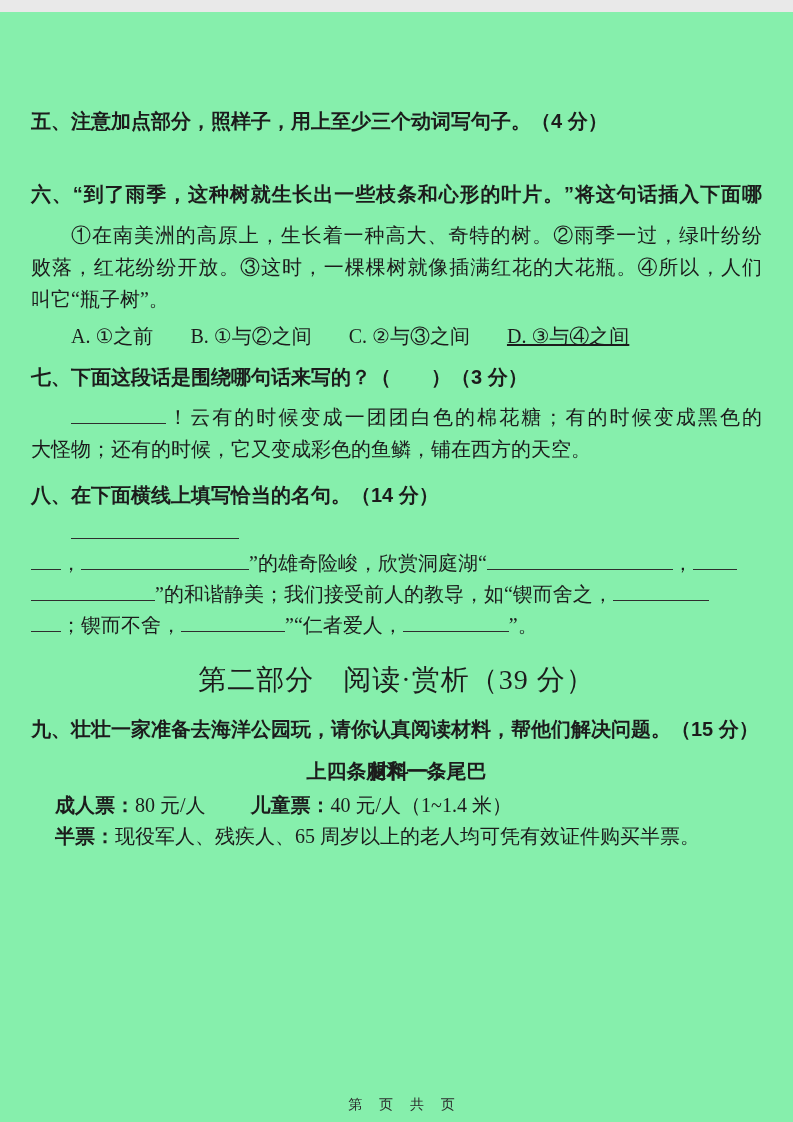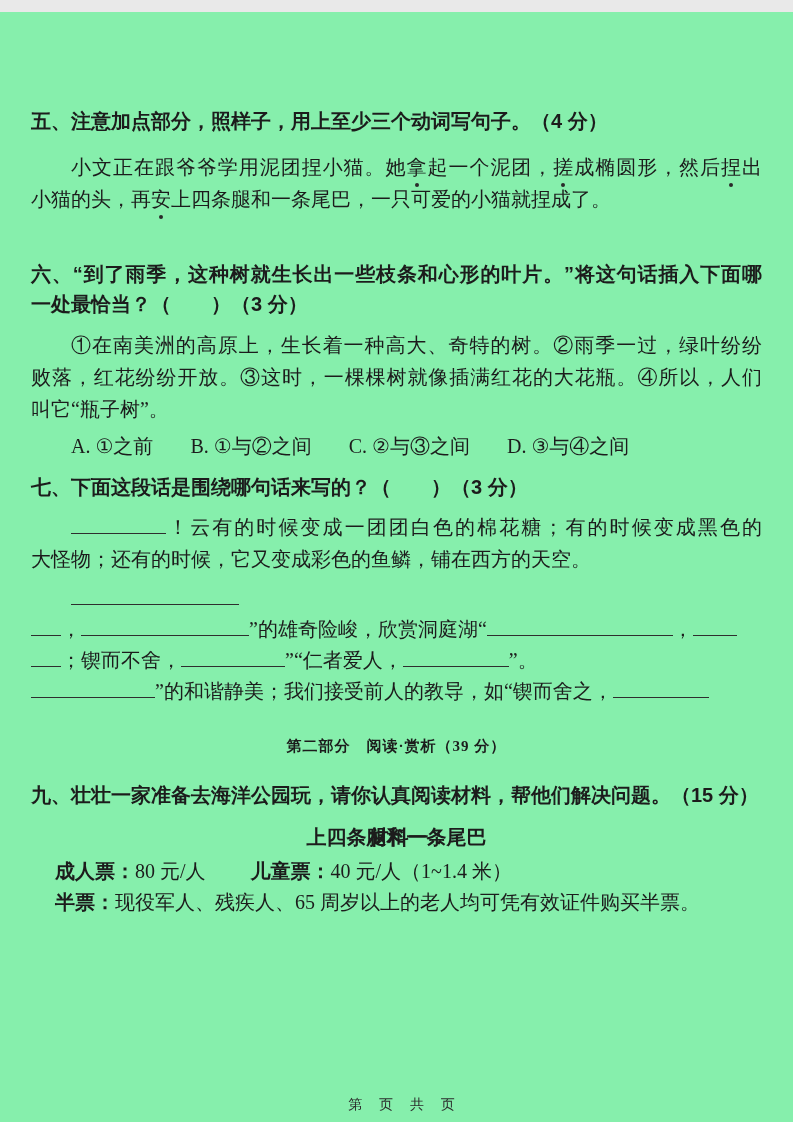--- a/index.html
+++ b/index.html
@@ -15,33 +15,33 @@
     font-weight:700; font-size:20px; line-height:28px; margin:0;
   }
   .hei { font-family:"Liberation Sans","DejaVu Sans",sans-serif; font-weight:700; }
   .jline { text-align:justify; text-align-last:justify; line-height:32px; }
   .lline { text-align:left; line-height:32px; }
   .indent2 { padding-left:40px; }
   .indent1 { padding-left:24px; }
   .tl30 { line-height:30px; }
   .opts { line-height:26px; padding-left:40px; }
   .opt { margin-right:37px;text-align:right; }
-  .opt:last-child { margin-right:0; }
+  .opt:last-child { margin-right:0;text-decoration:underline; }
   .blank {
     display:inline-block; height:1em; vertical-align:baseline;
     border-bottom:1.5px solid #2e2e2e;
   }
   .em-dot { position:relative; display:inline-block; }
   .em-dot::after {
     content:""; position:absolute; left:50%; margin-left:-2px; bottom:-4px;
     width:4px; height:4px; border-radius:50%; background:#2a2a2a;
   }
   .s8line { line-height:31px; white-space:nowrap; }
   .part2 {
-    margin-top:24px; text-align:center; font-weight:700; font-size:15px;
+    margin-top:24px; text-align:center; font-weight:400; font-size:28px;
     line-height:30px; letter-spacing:1px;
   }
   .matrow { position:relative; line-height:28px; margin-top:14px;text-align:center; }
   .mattitle { position:absolute; left:50%; transform:translateX(-50%); }
   .ticket { line-height:28px; margin-top:6px; }
   .childgap { margin-left:45px; }
   .matpara { line-height:28px; margin:7px 0 0 0; text-align:justify; text-align-last:justify; }
   .matpara2 { line-height:28px; margin:0; text-align:left; }
   .halfline { line-height:28px; margin-top:3px; }
   .footer {
@@ -54,49 +54,45 @@
   .mt20{margin-top:20px}
   p { margin:0; }
 </style>
 </head>
 <body>
 
 <div class="page">
   <div class="content">
 
     <h2 class="htitle">五、注意加点部分，照样子，用上至少三个动词写句子。（4 分）</h2>
-    <div class="mt16">
-      <div class="jline indent2"><span>小文正在跟爷爷学用泥团捏小猫。她</span><span class="em-dot">拿</span><span>起一个泥团，</span><span class="em-dot">搓</span><span>成椭圆形，然后</span><span class="em-dot">捏</span><span>出</span></div>
-      <div class="lline"><span>小猫的头，再</span><span class="em-dot">安</span><span>上四条腿和一条尾巴，一只可爱的小猫就捏成了。</span></div>
-    </div>
 
     <div class="mt44">
       <div class="htitle jline tl30">六、“到了雨季，这种树就生长出一些枝条和心形的叶片。”将这句话插入下面哪</div>
-      <div class="htitle lline tl30">一处最恰当？（　　）（3 分）</div>
     </div>
     <div class="mt10">
       <div class="jline indent2">①在南美洲的高原上，生长着一种高大、奇特的树。②雨季一过，绿叶纷纷</div>
       <div class="jline">败落，红花纷纷开放。③这时，一棵棵树就像插满红花的大花瓶。④所以，人们</div>
       <div class="lline">叫它“瓶子树”。</div>
     </div>
     <div class="opts mt8">
       <span class="opt">A. ①之前</span><span class="opt">B. ①与②之间</span><span class="opt">C. ②与③之间</span><span class="opt">D. ③与④之间</span>
     </div>
 
     <h2 class="htitle mt14">七、下面这段话是围绕哪句话来写的？（　　）（3 分）</h2>
     <div class="mt10">
       <div class="jline indent2"><span class="blank" style="width:95px"></span><span>！云有的时候变成一团团白色的棉花糖；有的时候变成黑色的</span></div>
       <div class="lline">大怪物；还有的时候，它又变成彩色的鱼鳞，铺在西方的天空。</div>
     </div>
 
+    <h2 class="htitle mt16">八、在下面横线上填写恰当的名句。（14 分）</h2>
     <div class="mt8">
       <div class="s8line indent2"><span class="blank" style="width:168px"></span></div>
       <div class="s8line"><span class="blank" style="width:30px"></span><span>，</span><span class="blank" style="width:168px"></span><span>”的雄奇险峻，欣赏洞庭湖“</span><span class="blank" style="width:186px"></span><span>，</span><span class="blank" style="width:44px"></span></div>
+      <div class="s8line"><span class="blank" style="width:124px"></span><span>”的和谐静美；我们接受前人的教导，如“锲而舍之，</span><span class="blank" style="width:96px"></span></div>
       <div class="s8line"><span class="blank" style="width:30px"></span><span>；锲而不舍，</span><span class="blank" style="width:104px"></span><span>”“仁者爱人，</span><span class="blank" style="width:106px"></span><span>”。</span></div>
-      <div class="s8line"><span class="blank" style="width:124px"></span><span>”的和谐静美；我们接受前人的教导，如“锲而舍之，</span><span class="blank" style="width:96px"></span></div>
     </div>
 
     <div class="part2">第二部分　阅读·赏析（39 分）</div>
 
     <h2 class="htitle mt20">九、壮壮一家准备去海洋公园玩，请你认真阅读材料，帮他们解决问题。（15 分）</h2>
 
     <div class="matrow indent1">
       <span class="hei">材料一：</span>
       <span class="hei mattitle">上四条腿和一条尾巴</span>
     </div>

